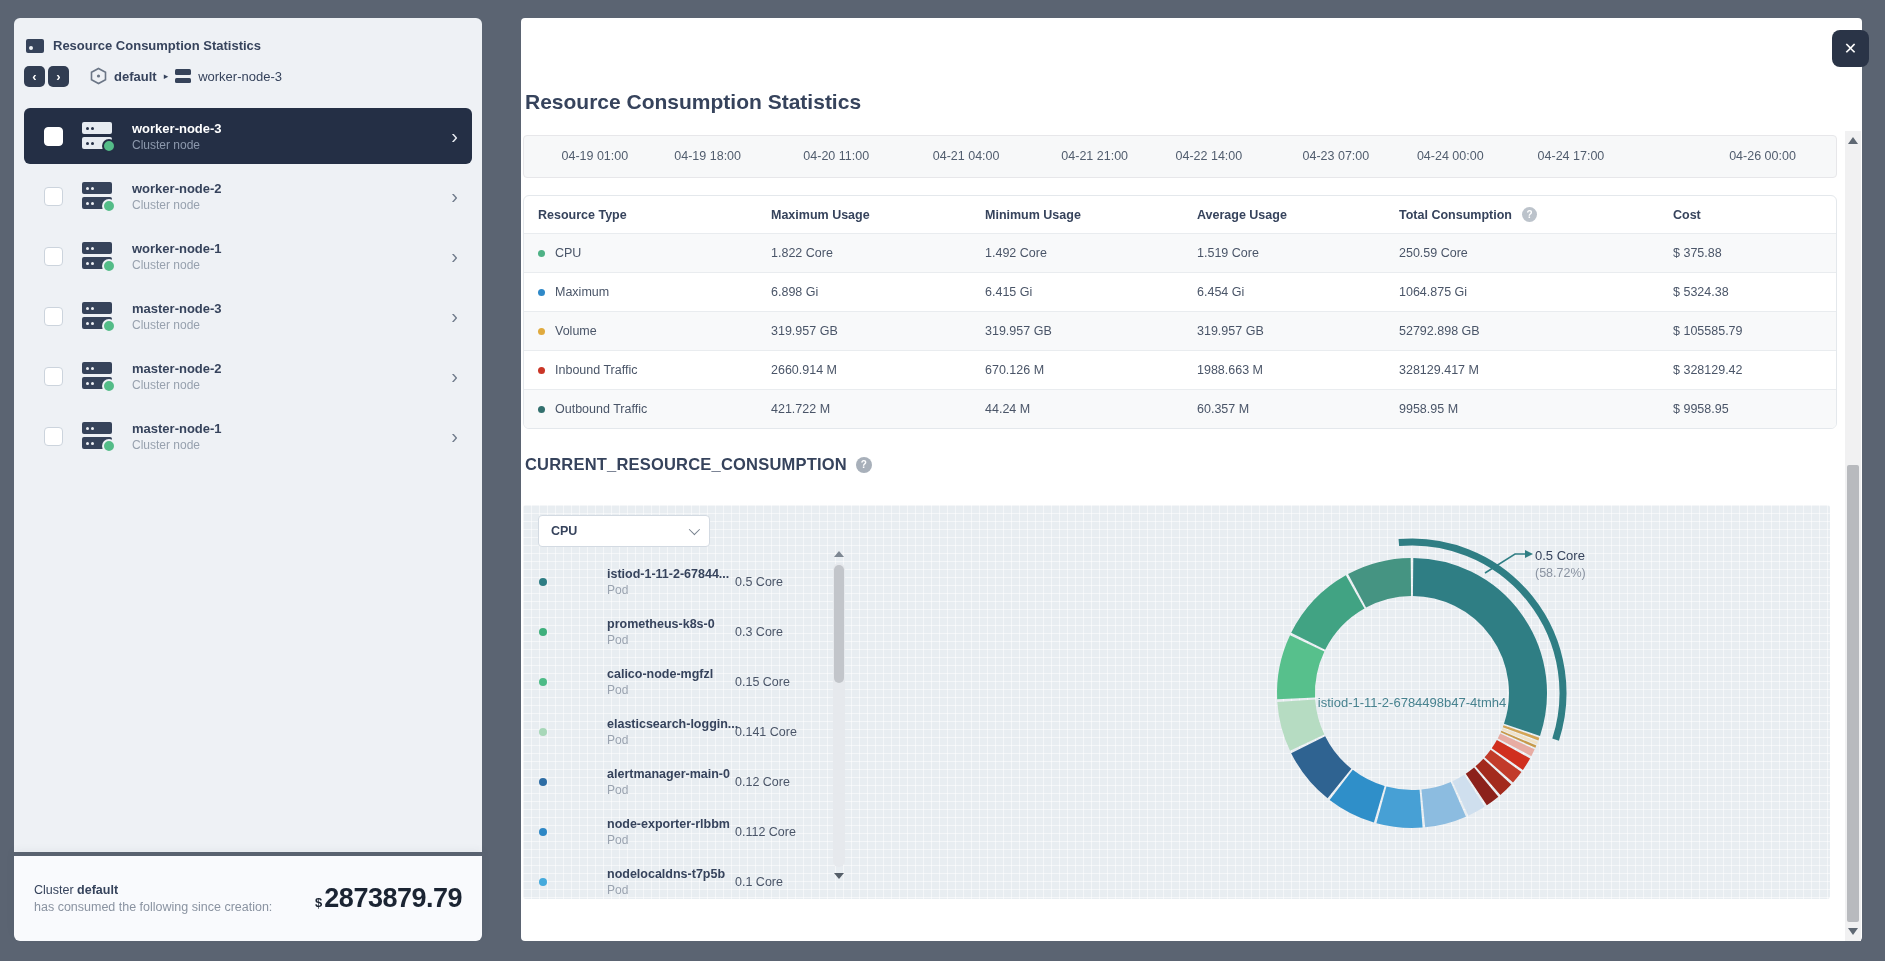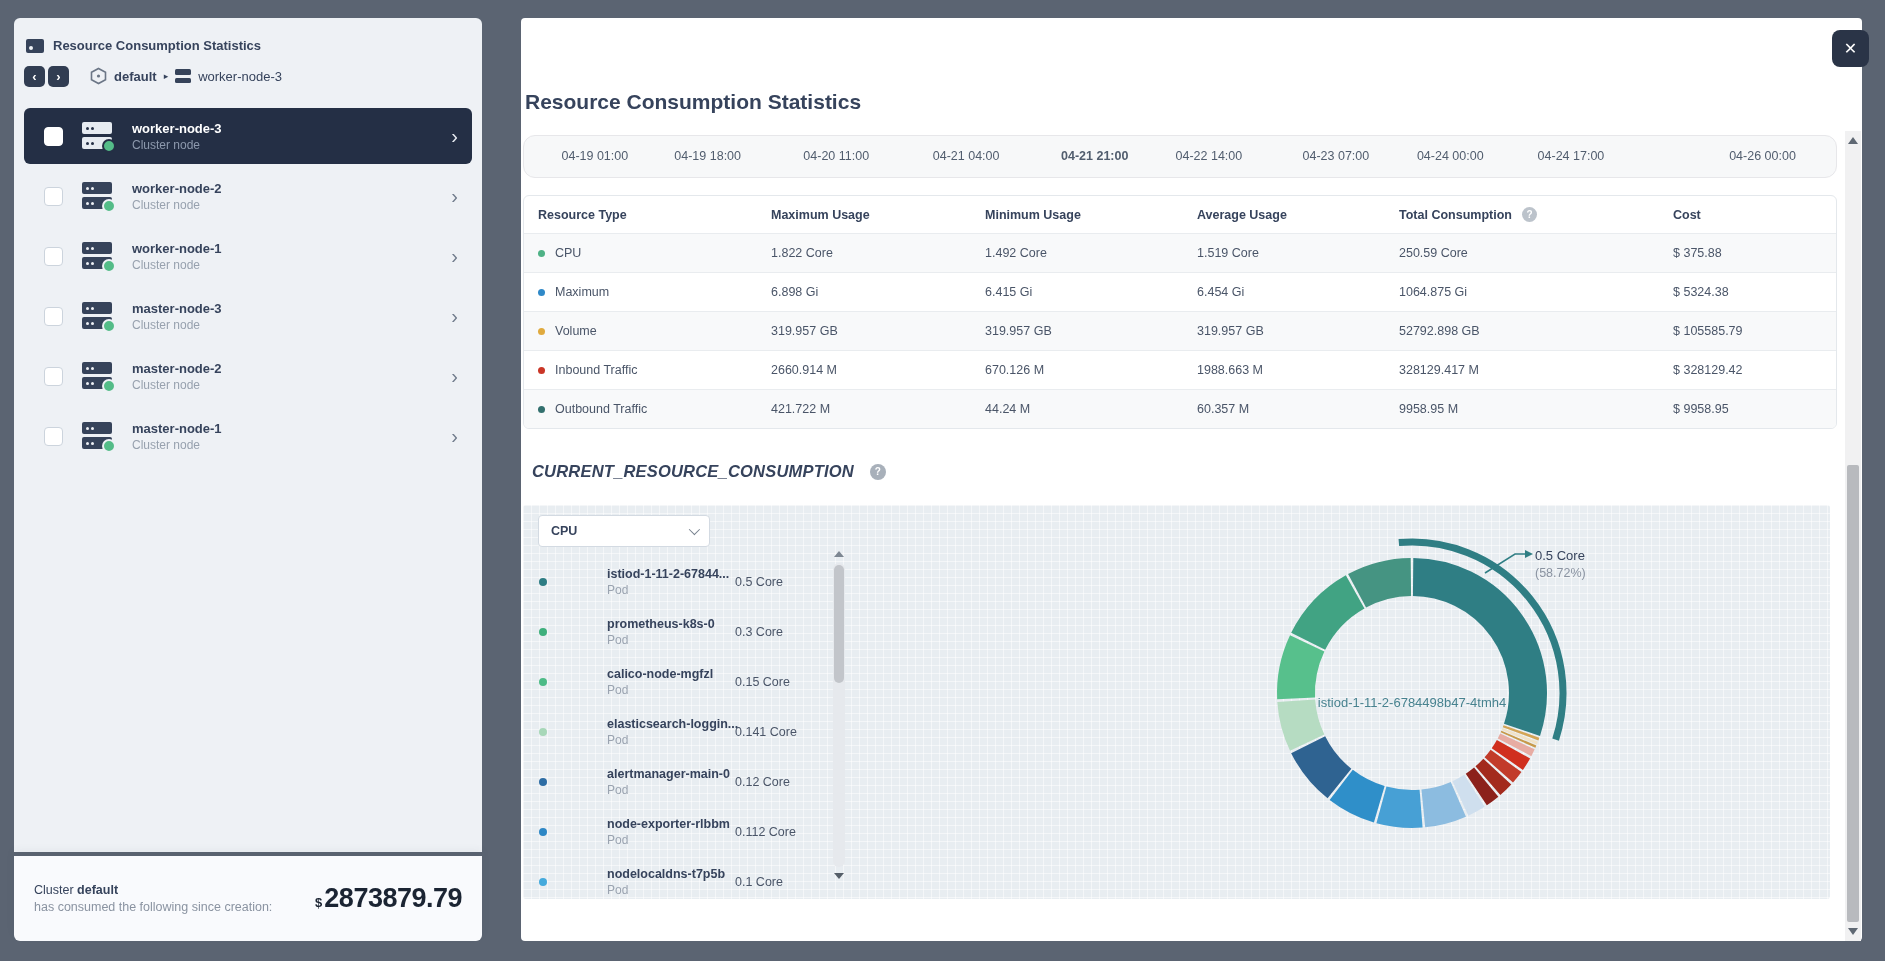--- a/index.html
+++ b/index.html
@@ -49,33 +49,33 @@
   .sf-left{display:flex;flex-direction:column;gap:3px;}
   .sf-l1{font-size:12.5px;color:#36435c;}
   .sf-l1 b{font-weight:700;}
   .sf-l2{font-size:12.5px;color:#8a93a1;}
   .sf-total{display:flex;align-items:baseline;gap:2px;color:#1b2433;}
   .sf-cur{font-size:13px;font-weight:700;}
   .sf-num{font-size:27px;font-weight:700;letter-spacing:-0.5px;}
   
   .main{position:absolute;left:521px;top:18px;width:1341px;height:923px;background:#ffffff;border-radius:4px;}
   .m-title{position:absolute;left:4px;top:72px;font-size:21px;font-weight:700;color:#36435c;}
-  .timeline{position:absolute;left:2px;top:117px;width:1314px;height:43px;background:#f7f8f9;border:1px solid #e7e7ea;border-radius:12px;box-sizing:border-box;}
+  .timeline{position:absolute;left:2px;top:117px;width:1314px;height:43px;background:#f7f8f9;border:1px solid #e7e7ea;border-radius:4px;box-sizing:border-box;}
   .tl-label{position:absolute;top:13px;transform:translateX(-50%);font-size:12.5px;color:#515d6e;white-space:nowrap;}
   .rtable{position:absolute;left:2px;top:177px;width:1314px;border:1px solid #e4e8ec;border-radius:6px;box-sizing:border-box;overflow:hidden;background:#fff;}
   .trow{display:grid;grid-template-columns:233px 214px 212px 202px 274px 1fr;align-items:center;height:38px;padding-left:14px;font-size:12.5px;color:#4a5568;}
   .trow.head{height:37px;color:#36435c;font-weight:700;}
   .trow + .trow{border-top:1px solid #e9ecef;}
   .trow.shade{background:#f8f9fa;}
   .rt-cell{display:flex;align-items:center;gap:10px;}
   .dot{width:7px;height:7px;border-radius:50%;flex:0 0 auto;}
   .help{width:16px;height:16px;border-radius:50%;background:#a8b0ba;color:#fff;font-size:10px;font-weight:700;display:inline-flex;align-items:center;justify-content:center;flex:0 0 auto;}
   .help.sm{width:15px;height:15px;background:#bcc3cb;}
   .section-row{position:absolute;left:4px;top:437px;display:flex;align-items:center;gap:9px;}
-  .section-row h2{margin:7px;font-size:16.5px;font-weight:700;color:#36435c;letter-spacing:.2px;font-style:italic;}
+  .section-row h2{margin:0;font-size:16.5px;font-weight:700;color:#36435c;letter-spacing:.2px;}
   .chart-panel{position:absolute;left:2px;top:487px;width:1307px;height:394px;border-radius:3px;
     background-color:#e8edf1;
     background-image:linear-gradient(rgba(255,255,255,.5) 1px,transparent 1px),linear-gradient(90deg,rgba(255,255,255,.5) 1px,transparent 1px);
     background-size:8px 8px;}
   .metric-select{position:absolute;left:15px;top:10px;width:172px;height:32px;background:#fff;border:1px solid #d3dae2;border-radius:4px;display:flex;align-items:center;padding:0 12px;box-sizing:border-box;font-size:12.5px;font-weight:700;color:#36435c;cursor:pointer;}
   .caret{margin-left:auto;width:7px;height:7px;border-right:1.6px solid #76808d;border-bottom:1.6px solid #76808d;transform:rotate(45deg) translateY(-2px);}
   .pod-list{position:absolute;left:16px;top:52px;width:292px;height:340px;overflow:hidden;}
   .pod-item{height:50px;display:flex;align-items:center;}
   .pstatus{width:8px;height:8px;border-radius:50%;margin-right:14px;flex:0 0 auto;}
   .pod-icon{width:34px;height:30px;margin-right:12px;flex:0 0 auto;}
@@ -253,21 +253,21 @@
   </div>
 </div>
 
 <div class="main">
   <div class="m-title">Resource Consumption Statistics</div>
   <div class="timeline">
       <span class="tl-label" style="left: 5.4%;">04-19 01:00</span>
       <span class="tl-label" style="left: 14%;">04-19 18:00</span>
       <span class="tl-label" style="left: 23.8%;">04-20 11:00</span>
       <span class="tl-label" style="left: 33.7%;">04-21 04:00</span>
-      <span class="tl-label" style="left: 43.5%; font-weight: bold;">04-21 21:00</span>
+      <span class="tl-label" style="left: 43.5%;">04-21 21:00</span>
       <span class="tl-label" style="left: 52.2%;">04-22 14:00</span>
       <span class="tl-label" style="left: 61.5%; padding-left: 10px;">04-23 07:00</span>
       <span class="tl-label" style="left: 70.6%;">04-24 00:00</span>
       <span class="tl-label" style="left: 79.8%;">04-24 17:00</span>
       <span class="tl-label" style="left: 94.4%;">04-26 00:00</span>
     </div>
   <div class="rtable">
       <div class="trow head">
         <div class="rt-cell">
           <span>Resource Type</span>

